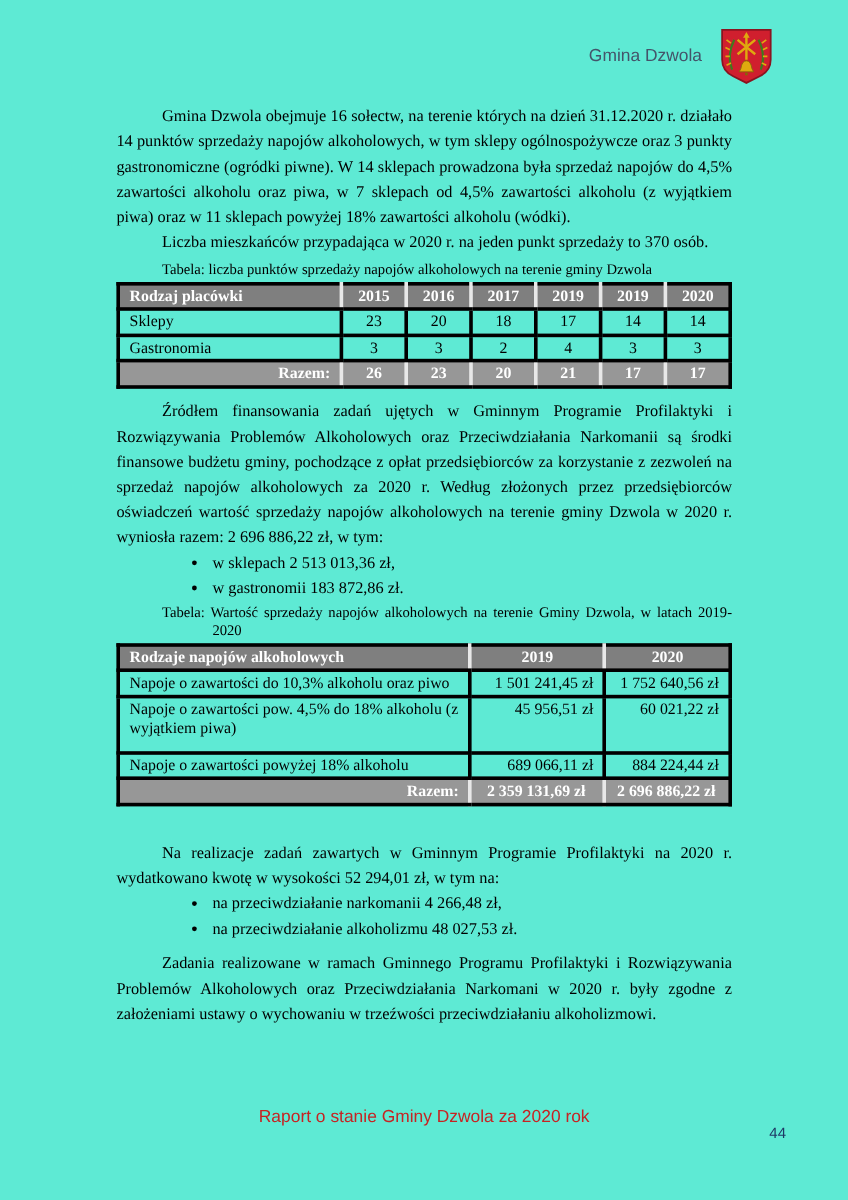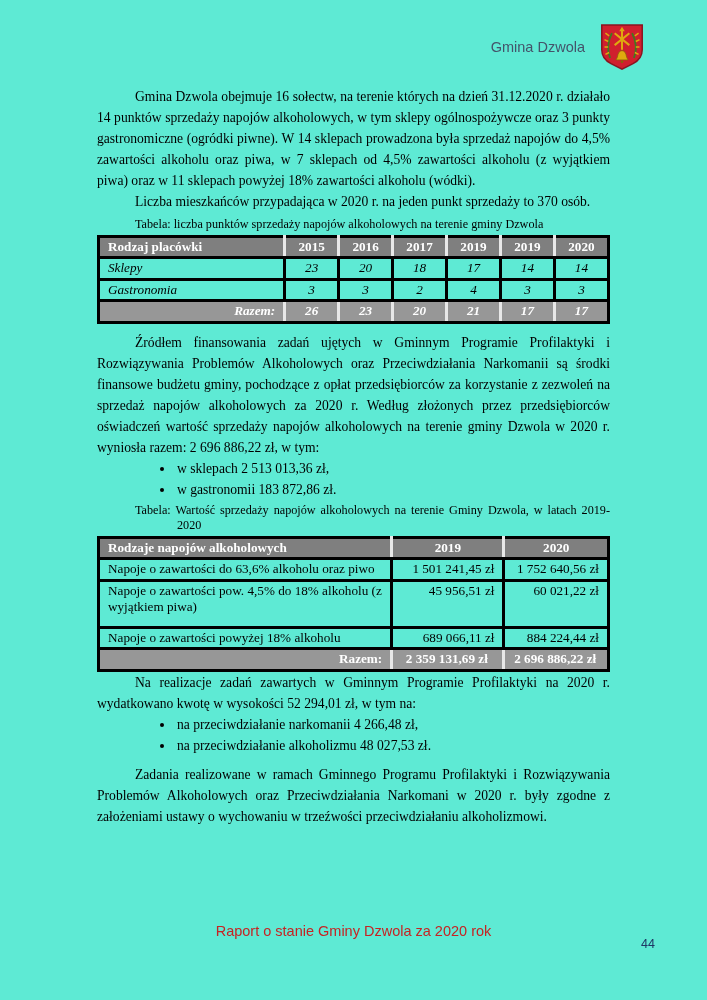--- a/index.html
+++ b/index.html
@@ -21,21 +21,21 @@
   }
   .org-name{
     font-family:"Liberation Sans","DejaVu Sans",sans-serif;
     font-size:14.5px;
     color:var(--header-blue,#44546A);
   }
   .crest{width:46px;height:48px;flex:0 0 auto;}
   
   .content{margin:14px 97px 0 97px;font-size:13.6px;line-height:21px;}
   .content p{margin:0;text-align:justify;text-indent:38px;}
-  p.sp-lg{margin-top:0;}
+  p.sp-lg{margin-top:28px;}
   p.sp-md{margin-top:8px;}
   .caption{
     font-size:12.2px;line-height:15.5px;
     margin:5px 0 2px 0;
     padding-left:38px;
     text-align:justify;
   }
   .caption.hanging{padding-left:80px;text-indent:-42px;margin-top:3px;}
   ul.bullets{
     margin:0;padding:0 0 0 30px;
@@ -62,21 +62,21 @@
   table.doc thead th:last-child{border-right-color:#000;}
   table.doc thead th:first-child{text-align:left;padding-left:8px;}
   table.doc tfoot td{
     background:var(--table-footer-gray,#979797);
     color:#fff;font-weight:bold;text-align:center;
     border-right-color:#e8e8e8;
   }
   table.doc tfoot td:last-child{border-right-color:#000;}
   table.doc tfoot td:first-child{text-align:right;padding-right:8px;margin-left:40px;}
   
-  table.t-points td{text-align:center;font-style:italic;}
+  table.t-points td{text-align:center;}
   table.t-points tbody td:first-child{text-align:left;padding-left:8px;}
   
   table.t-value tbody td{vertical-align:top;text-align:right;padding-right:8px;}
   table.t-value tbody td:first-child{text-align:left;padding-left:8px;padding-right:4px;}
   table.t-value tbody tr.tall td{height:42px;}
   table.t-value tfoot td{text-align:center;padding-right:8px;}
   
   .footer-title{
     position:absolute;left:0;top:923px;width:100%;
     text-align:center;
@@ -188,21 +188,21 @@
       </colgroup>
     <thead>
           <tr>
             <th>Rodzaje napojów alkoholowych</th>
             <th>2019</th>
             <th>2020</th>
           </tr>
         </thead>
         <tbody>
           <tr>
-            <td>Napoje o zawartości do 63,6% alkoholu oraz piwo</td>
+            <td>Napoje o zawartości do 10,3% alkoholu oraz piwo</td>
             <td>1 501 241,45 zł</td>
             <td>1 752 640,56 zł</td>
           </tr>
           <tr class="tall">
             <td>Napoje o zawartości pow. 4,5% do 18% alkoholu (z wyjątkiem piwa)</td>
             <td>45 956,51 zł</td>
             <td>60 021,22 zł</td>
           </tr>
           <tr>
             <td>Napoje o zawartości powyżej 18% alkoholu</td>

